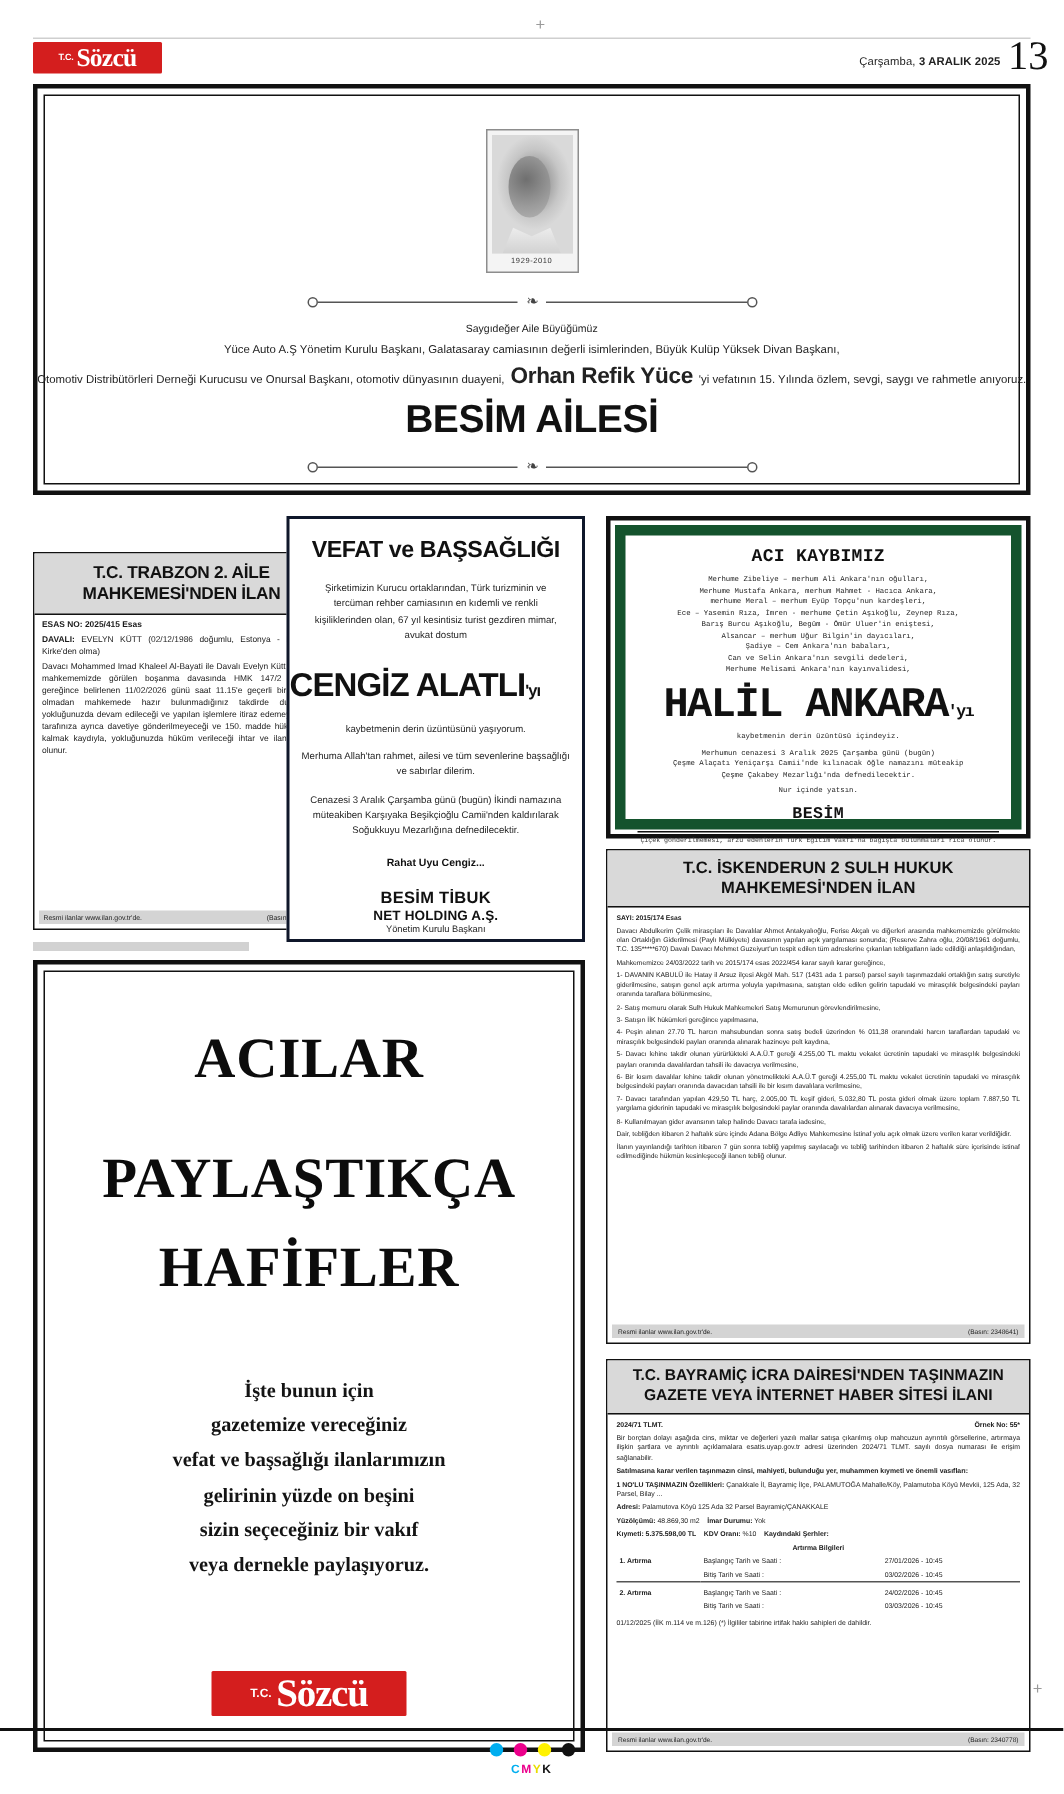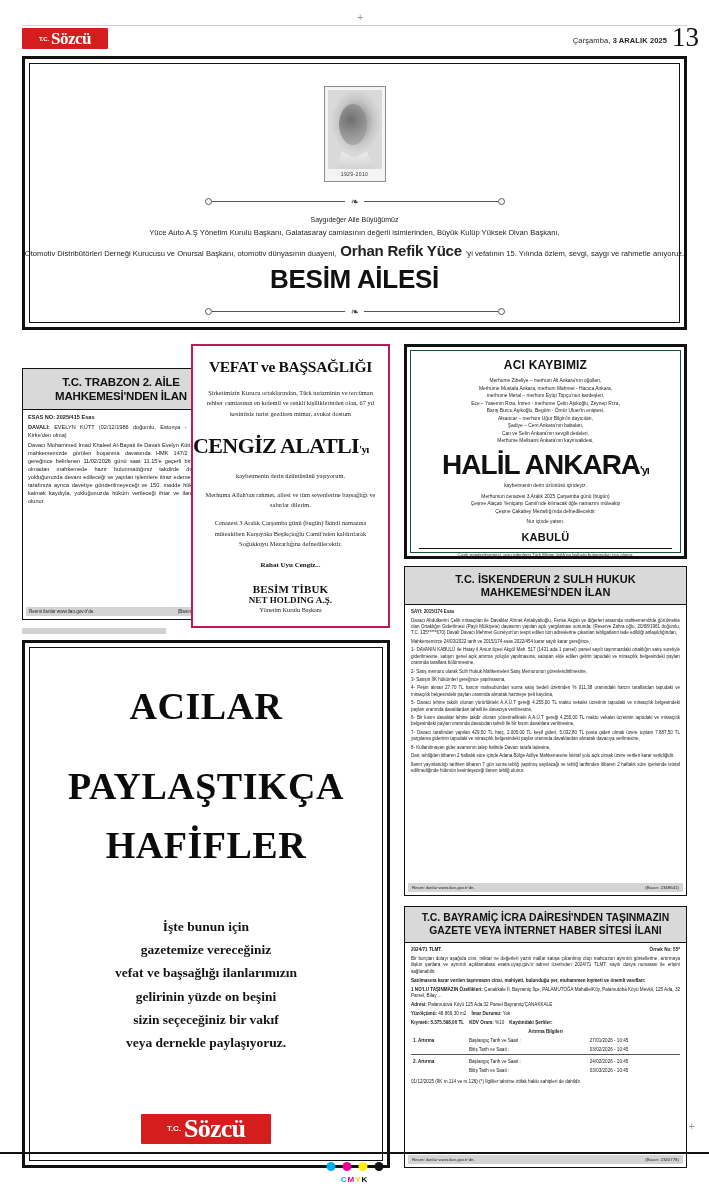--- a/index.html
+++ b/index.html
@@ -36,21 +36,21 @@
   .dateline b{font-weight:bold;}
   .pagenum{
     position:absolute;right:10px;top:-4px;font-family:"Liberation Serif",serif;
     font-size:27px;font-weight:normal;color:#111;line-height:1;
   }
   .rule-top{position:absolute;left:22px;top:25px;width:665px;height:1px;background:#cfcfcf;}
 
   
   .box{position:absolute;background:#fff;border:1px solid #111;box-sizing:border-box;}
   .box.thick{border:3px solid #111;}
-  .box.thin2{border:2px solid #be185d;font-family:Liberation Serif, serif;}
+  .box.thin2{border:2px solid #0f172a;}
 
   .ctr{text-align:center;}
 
   
   #hero{left:22px;top:56px;width:665px;height:274px;}
   #hero .inner{position:absolute;inset:4px;border:1px solid #111;}
   .photo-frame{
     position:absolute;left:50%;transform:translateX(-50%);top:22px;width:62px;height:96px;
     border:1px solid #8d8d8d;background:#f4f4f4;padding:3px;box-sizing:border-box;
   }
@@ -119,21 +119,21 @@
   .al-name .suffix{font-size:11px;font-weight:bold;}
   .al-p{text-align:center;font-size:6.4px;line-height:1.62;color:#1f1f1f;padding:0 8px;margin:8px 0 0;}
   .al-rahat{text-align:center;font-size:7px;font-weight:bold;margin-top:12px;}
   .al-sign{text-align:center;margin-top:14px;}
   .al-sign .s1{font-weight:bold;font-size:11px;letter-spacing:.2px;}
   .al-sign .s2{font-weight:bold;font-size:9px;letter-spacing:.1px;}
   .al-sign .s3{font-size:6.2px;color:#222;margin-top:1px;}
 
   
   #ankara{left:404px;top:344px;width:283px;height:215px;}
-  #ankara .inner{position:absolute;inset:3px;border:1px solid #14532d;padding:5px 8px;box-sizing:border-box;}
+  #ankara .inner{position:absolute;inset:3px;border:7px solid #14532d;padding:5px 8px;box-sizing:border-box;font-family:Liberation Mono, monospace;}
   .aci-title{text-align:center;font-weight:bold;font-size:12px;letter-spacing:.2px;margin:2px 0 5px;}
   .aci-rel{text-align:center;font-size:4.9px;line-height:1.54;color:#1c1c1c;}
   .aci-name{
     text-align:center;font-weight:bold;font-size:28px;letter-spacing:-1px;margin:6px 0 3px;line-height:1;
   }
   .aci-name .suffix{font-size:11px;}
   .aci-sub{text-align:center;font-size:4.9px;line-height:1.55;color:#1c1c1c;margin-top:3px;}
   .aci-fam{text-align:center;font-weight:bold;font-size:11px;margin-top:5px;letter-spacing:.3px;}
   .aci-note{
     text-align:center;font-size:4.4px;color:#333;border-top:1px solid #111;margin-top:5px;padding-top:3px;
@@ -313,21 +313,21 @@
       <div class="aci-name">
         <span>HALİL ANKARA</span><span class="suffix">'yı</span>
       </div>
       <div class="aci-sub">kaybetmenin derin üzüntüsü içindeyiz.</div>
       <div class="aci-sub">
         <div>Merhumun cenazesi 3 Aralık 2025 Çarşamba günü (bugün)</div>
         <div>Çeşme Alaçatı Yeniçarşı Camii'nde kılınacak öğle namazını müteakip</div>
         <div>Çeşme Çakabey Mezarlığı'nda defnedilecektir.</div>
       </div>
       <div class="aci-sub">Nur içinde yatsın.</div>
-      <div class="aci-fam">KABULÜ</div>
+      <div class="aci-fam">BESİM</div>
       <div class="aci-note">Çiçek gönderilmemesi, arzu edenlerin Türk Eğitim Vakfı'na bağışta bulunmaları rica olunur.</div>
     </div>
   </div>
 
   <div class="box" id="iskenderun">
     <div class="ik-head">T.C. İSKENDERUN 2 SULH HUKUK MAHKEMESİ'NDEN İLAN</div>
     <div class="ik-body">
       <p style="font-weight:bold;text-align:left;">SAYI: 2015/174 Esas</p>
       <p>Davacı Abdulkerim Çelik mirasçıları ile Davalılar Ahmet Antakyalıoğlu, Ferise Akçalı ve diğerleri arasında mahkememizde görülmekte olan Ortaklığın Giderilmesi (Paylı Mülkiyete) davasının yapılan açık yargılaması sonunda; (Reserve Zahra oğlu, 20/08/1961 doğumlu, T.C. 135*****670) Davalı Davacı Mehmet Guzeiyurt'un tespit edilen tüm adreslerine çıkarılan tebligatların iade edildiği anlaşıldığından,</p>
       <p>Mahkememizce 24/03/2022 tarih ve 2015/174 esas 2022/454 karar sayılı karar gereğince,</p>

